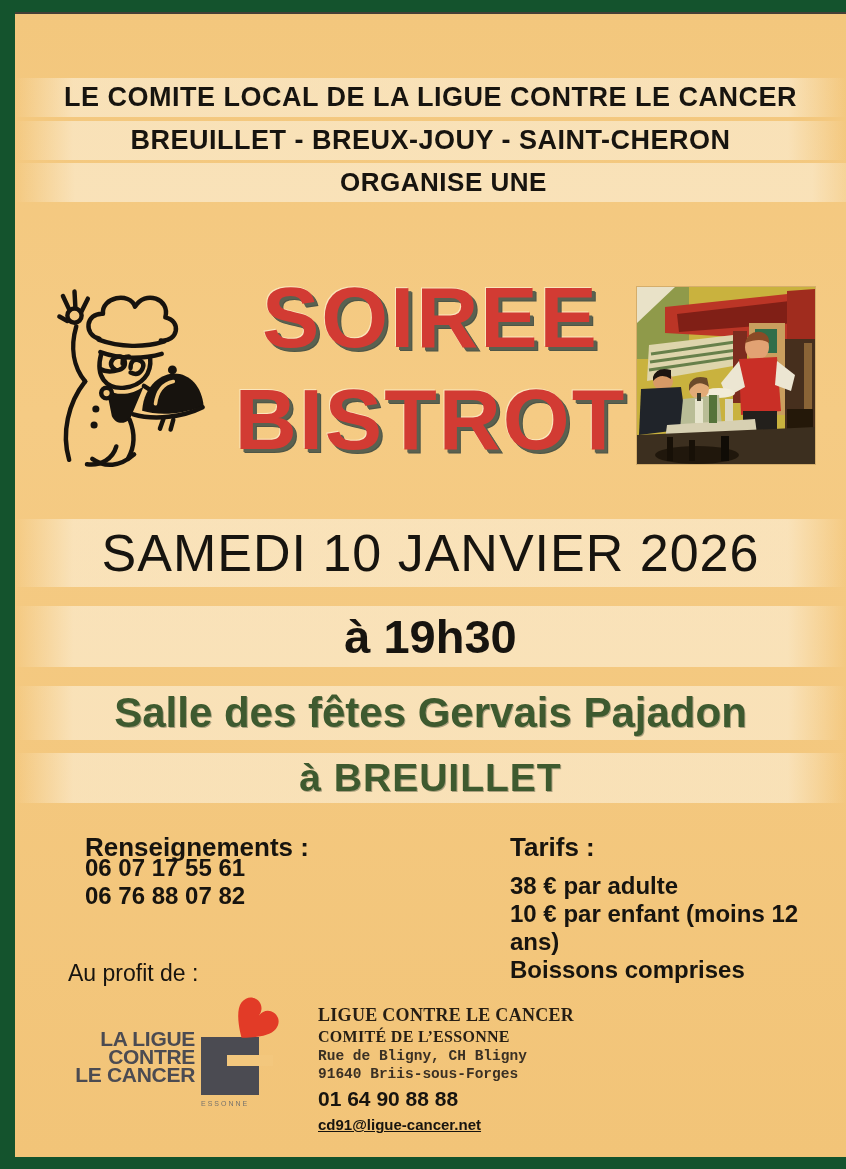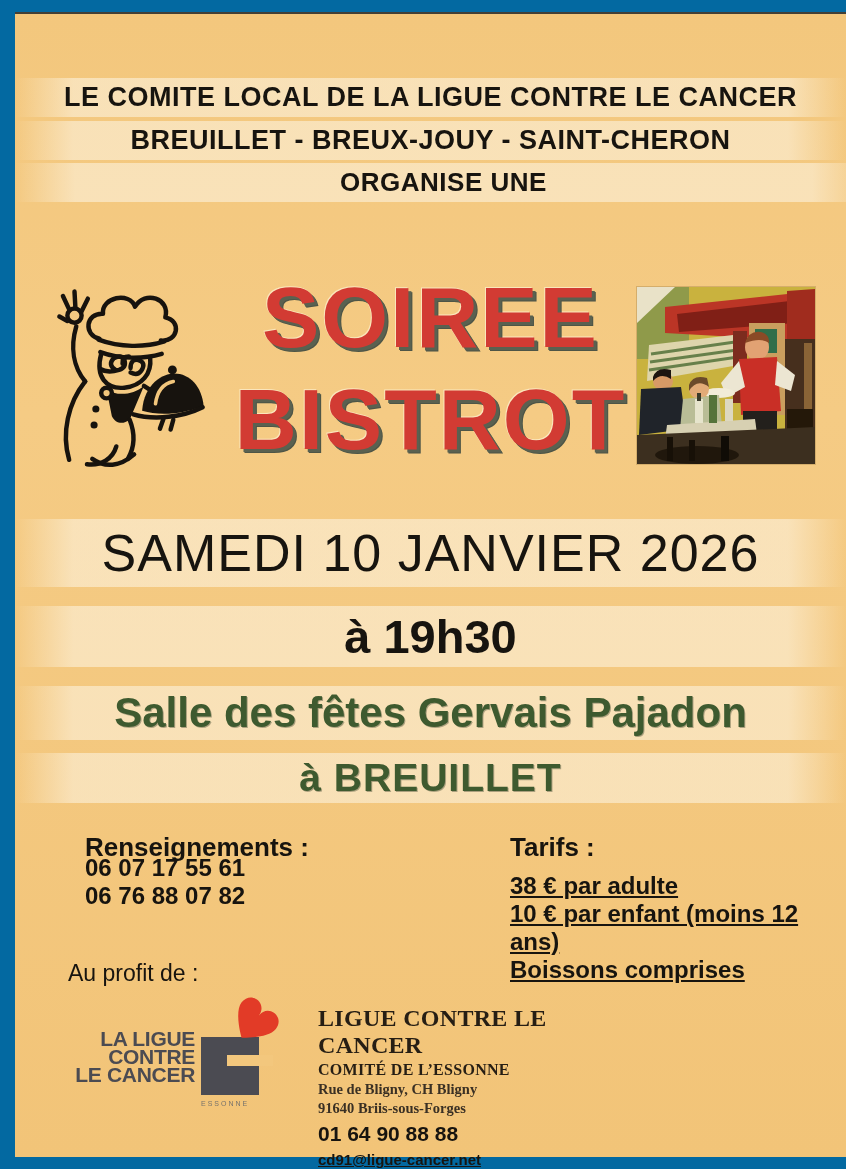--- a/index.html
+++ b/index.html
@@ -3,21 +3,21 @@
 <meta charset="utf-8">
 <style>
   html,body{margin:0;padding:0;}
   body{
     width:846px;height:1169px;
     background:#fbfbf9;
     font-family:"Liberation Sans", sans-serif;
     position:relative;
     overflow:hidden;
   }
-  .page{position:absolute;left:0;top:0;width:846px;height:1169px;background:#0369a1;}
+  .page{position:absolute;left:0;top:0;width:846px;height:1169px;background:#14532d;}
   .poster{
     position:absolute;left:15px;top:12px;width:831px;height:1143px;
     background:linear-gradient(180deg,#f3c77d 0%,#f5cb84 35%,#f2c478 100%);
     border-top:2px solid #433f36;
   }
   .band{
     position:absolute;left:0;width:100%;text-align:center;
     background:linear-gradient(to right, rgba(253,246,230,0) 0%, rgba(253,246,230,.55) 7%, rgba(253,246,230,.55) 93%, rgba(253,246,230,0) 100%);
   }
   .hline{font-weight:bold;color:#17140f;letter-spacing:.5px;}
@@ -35,31 +35,31 @@
   .chef{position:absolute;left:15px;top:269px;width:178px;height:188px;}
   .painting{position:absolute;left:622px;top:273px;width:178px;height:177px;box-shadow:0 0 0 1px rgba(120,90,40,.25);}
   .date{top:505px;font-size:52px;font-weight:normal;color:#17140f;padding:4px 0;letter-spacing:1px;}
   .time{top:592px;font-size:47px;font-weight:bold;color:#17140f;padding:3px 0;}
   .venue{top:672px;font-size:42px;font-weight:bold;color:#3e5a2f;padding:3px 0;text-shadow:1px 1px 0 rgba(30,40,20,.35);}
   .city{top:739px;font-size:39px;font-weight:bold;color:#3e5a2f;padding:3px 0;text-shadow:1px 1px 0 rgba(30,40,20,.35);letter-spacing:1px;}
   .label{position:absolute;font-size:26px;font-weight:bold;color:#17140f;}
   .info-label{left:70px;top:818px;}
   .tarifs-label{left:495px;top:818px;}
   .phones{position:absolute;left:70px;top:840px;font-size:24px;font-weight:bold;color:#17140f;line-height:28px;}
-  .tarifs-lines{position:absolute;left:495px;top:858px;font-size:24px;font-weight:bold;color:#17140f;line-height:28px;text-decoration:underline;}
+  .tarifs-lines{position:absolute;left:495px;top:858px;font-size:24px;font-weight:bold;color:#17140f;line-height:28px;}
   .profit{position:absolute;left:53px;top:946px;font-size:23px;color:#17140f;}
   .ligue-text{
     position:absolute;left:38px;top:1016px;width:142px;text-align:right;
     font-size:21px;font-weight:bold;line-height:18px;color:#4b4b52;letter-spacing:-.3px;
   }
   .ligue-mark{position:absolute;left:182px;top:983px;width:100px;height:115px;}
   .contact{position:absolute;left:303px;top:991px;width:270px;color:#261e14;}
-  .c-org{font-family:"Liberation Serif",serif;font-weight:bold;font-size:24px;letter-spacing:.3px;}
+  .c-org{font-family:"Liberation Serif",serif;font-weight:bold;font-size:18px;letter-spacing:.3px;}
   .c-com{font-family:"Liberation Serif",serif;font-weight:bold;font-size:16px;margin-top:2px;letter-spacing:.3px;}
-  .c-addr{font-family:Liberation Serif, serif;font-weight:bold;font-size:14.5px;margin-top:2px;color:#3a3024;}
+  .c-addr{font-family:Liberation Mono, monospace;font-weight:bold;font-size:14.5px;margin-top:2px;color:#3a3024;}
   .c-phone{font-size:21px;font-weight:bold;margin-top:5px;color:#17140f;}
   .c-email{font-size:15px;font-weight:600;margin-top:5px;text-decoration:underline;color:#17140f;}
 </style>
 </head>
 <body>
 
 <div class="page">
   <div class="poster">
 
     <div class="band hline h1">LE COMITE LOCAL DE LA LIGUE CONTRE LE CANCER</div>

